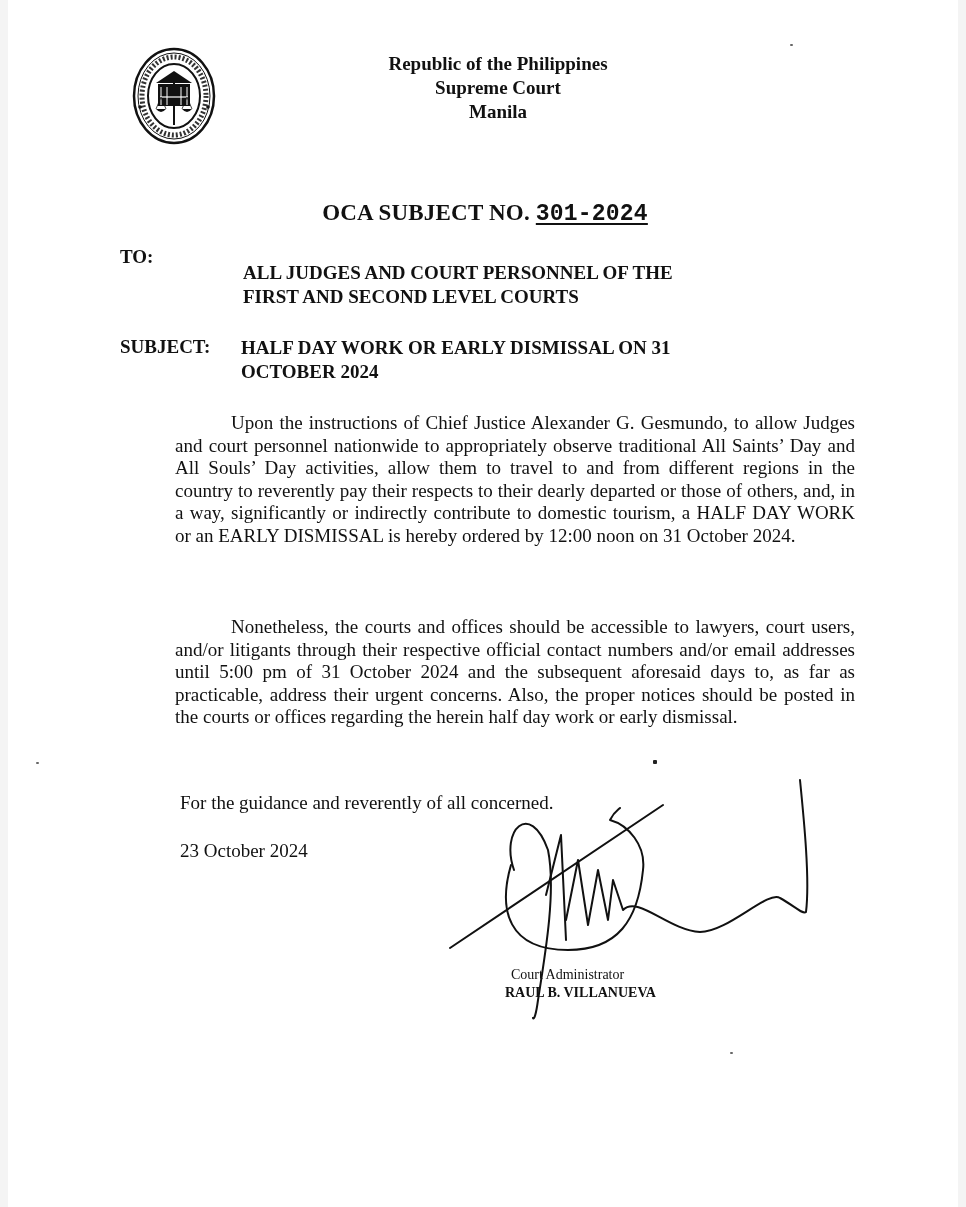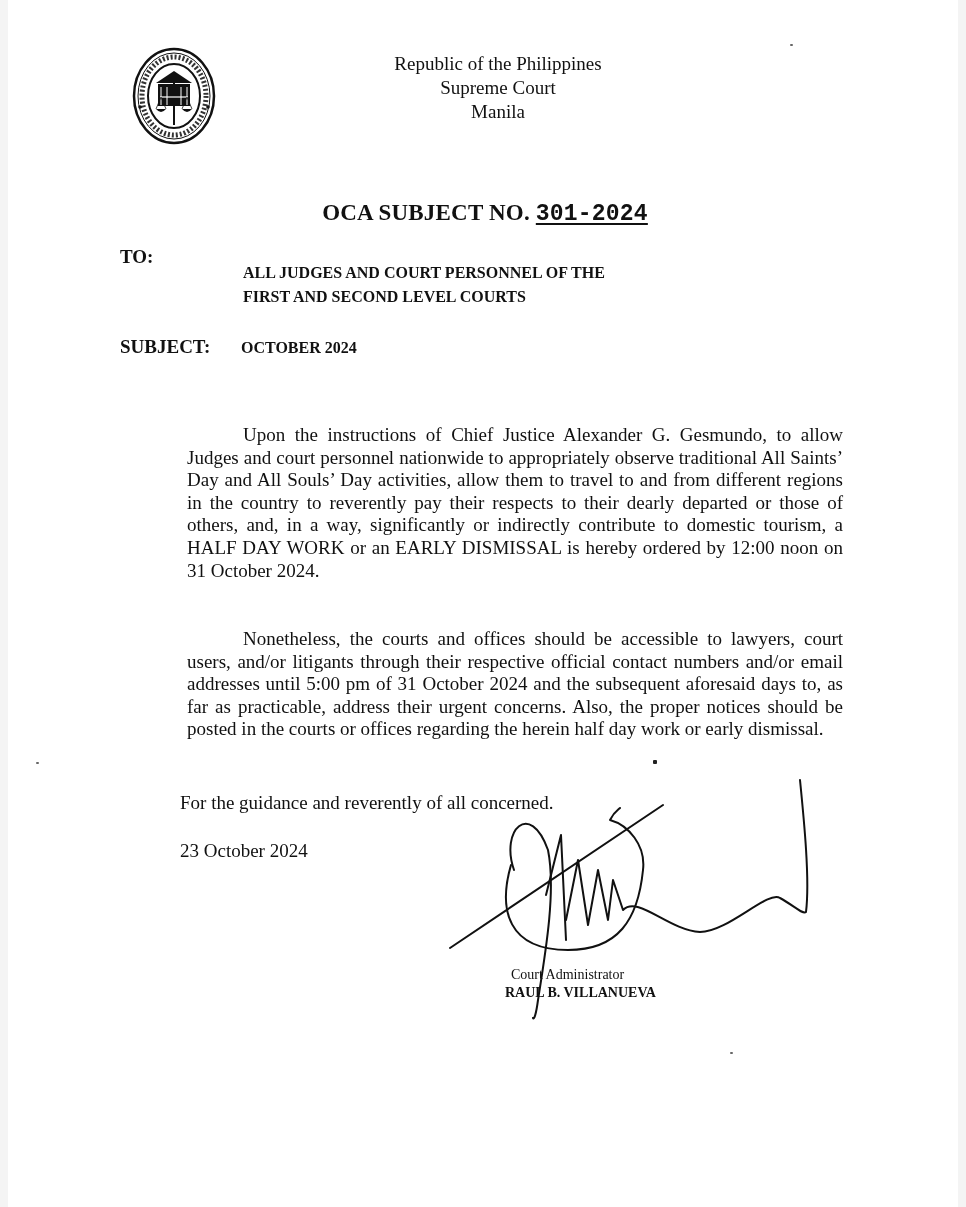--- a/index.html
+++ b/index.html
@@ -9,38 +9,38 @@
     font-family: "Liberation Serif", "DejaVu Serif", serif;
     color: #111;
   }
   .page {
     position: absolute; left: 8px; top: 0; width: 950px; height: 1207px;
     background: #ffffff;
   }
   .seal { position: absolute; left: 124px; top: 47px; width: 84px; height: 98px; }
   .letterhead {
     position: absolute; left: 300px; top: 52px; width: 380px;
-    text-align: center; font-weight: normal; font-size: 19px; line-height: 24px;
+    text-align: center; font-weight: bold; font-size: 19px; line-height: 24px;
   }
   .circular-title {
     position: absolute; left: 0; top: 200px; width: 950px; padding-left: 2px;
     text-align: center; font-weight: bold; font-size: 23px; letter-spacing: 0.2px;
   }
   .circular-title .num { text-decoration: underline; text-underline-offset: 3px; font-family: Liberation Mono, monospace; }
   .meta-label { position: absolute; left: 112px; font-weight: bold; font-size: 19px; }
   .meta-value {
     position: absolute; left: 235px; width: 560px; font-weight: bold;
-    font-size: 16px; line-height: 24px;
+    font-size: 19px; line-height: 24px;
   }
   .meta-value.subject { left: 233px; }
   .para {
     position: absolute; left: 167px; width: 680px; font-size: 19px; line-height: 22.6px;
     text-align: justify; text-indent: 4px;
   }
-  .para p { margin: 12px; }
+  .para p { margin: 0; }
   .closing { position: absolute; left: 172px; font-size: 19px; }
   .sig-name { position: absolute; left: 497px; top: 942px; font-weight: bold; font-size: 14px; margin-top: 43px; }
   .sig-title { position: absolute; left: 503px; top: 967px; font-size: 14px; }
   .signature { position: absolute; left: 430px; top: 770px; width: 400px; height: 260px; pointer-events: none; }
   .speck { position: absolute; width: 3px; height: 2px; background: #666; border-radius: 1px; }
 </style>
 </head>
 <body>
 
 <div class="page">
@@ -80,20 +80,21 @@
   </div>
 
   <div class="meta-label" style="top:246px">TO:</div>
   <div class="meta-value" style="top:261px">
     <div>ALL JUDGES AND COURT PERSONNEL OF THE</div>
     <div>FIRST AND SECOND LEVEL COURTS</div>
   </div>
 
   <div class="meta-label" style="top:336px">SUBJECT:</div>
   <div class="meta-value subject" style="top:336px">
+    <div>HALF DAY WORK OR EARLY DISMISSAL ON 31</div>
     <div>OCTOBER 2024</div>
   </div>
 
   <div class="para" style="top:412px; text-indent:56px;">
     <p>Upon the instructions of Chief Justice Alexander G. Gesmundo, to allow Judges and court personnel nationwide to appropriately observe traditional All Saints’ Day and All Souls’ Day activities, allow them to travel to and from different regions in the country to reverently pay their respects to their dearly departed or those of others, and, in a way, significantly or indirectly contribute to domestic tourism, a HALF DAY WORK or an EARLY DISMISSAL is hereby ordered by 12:00 noon on 31 October 2024.</p>
   </div>
 
   <div class="para" style="top:616px; text-indent:56px;">
     <p>Nonetheless, the courts and offices should be accessible to lawyers, court users, and/or litigants through their respective official contact numbers and/or email addresses until 5:00 pm of 31 October 2024 and the subsequent aforesaid days to, as far as practicable, address their urgent concerns. Also, the proper notices should be posted in the courts or offices regarding the herein half day work or early dismissal.</p>
   </div>

